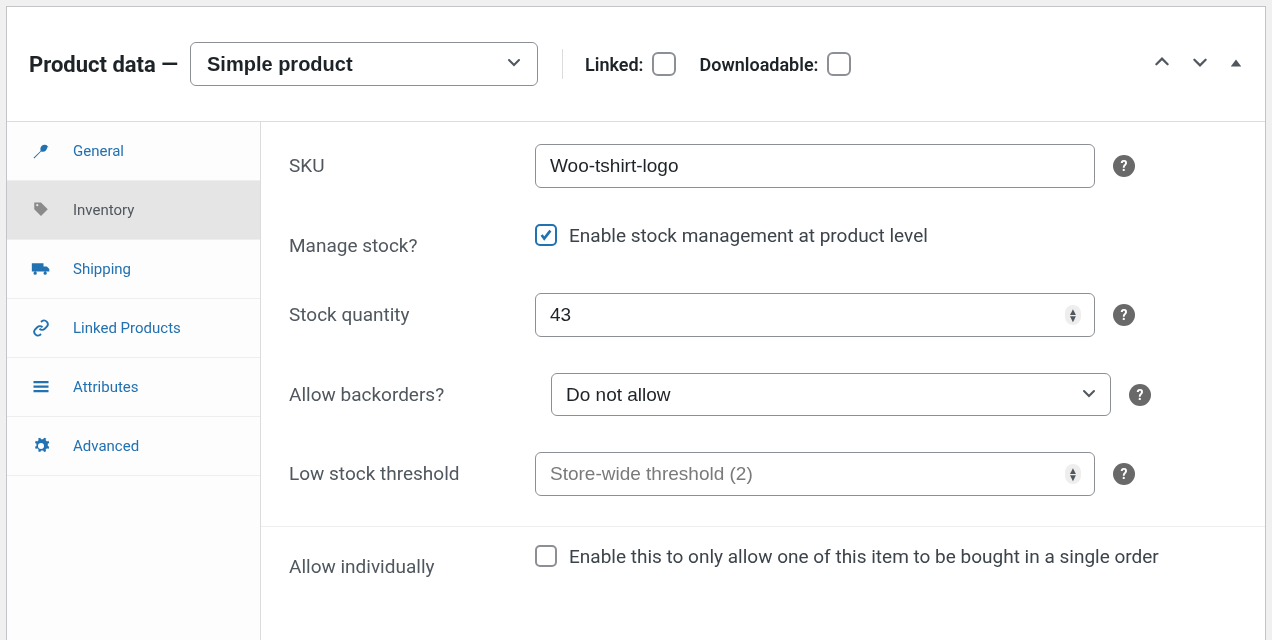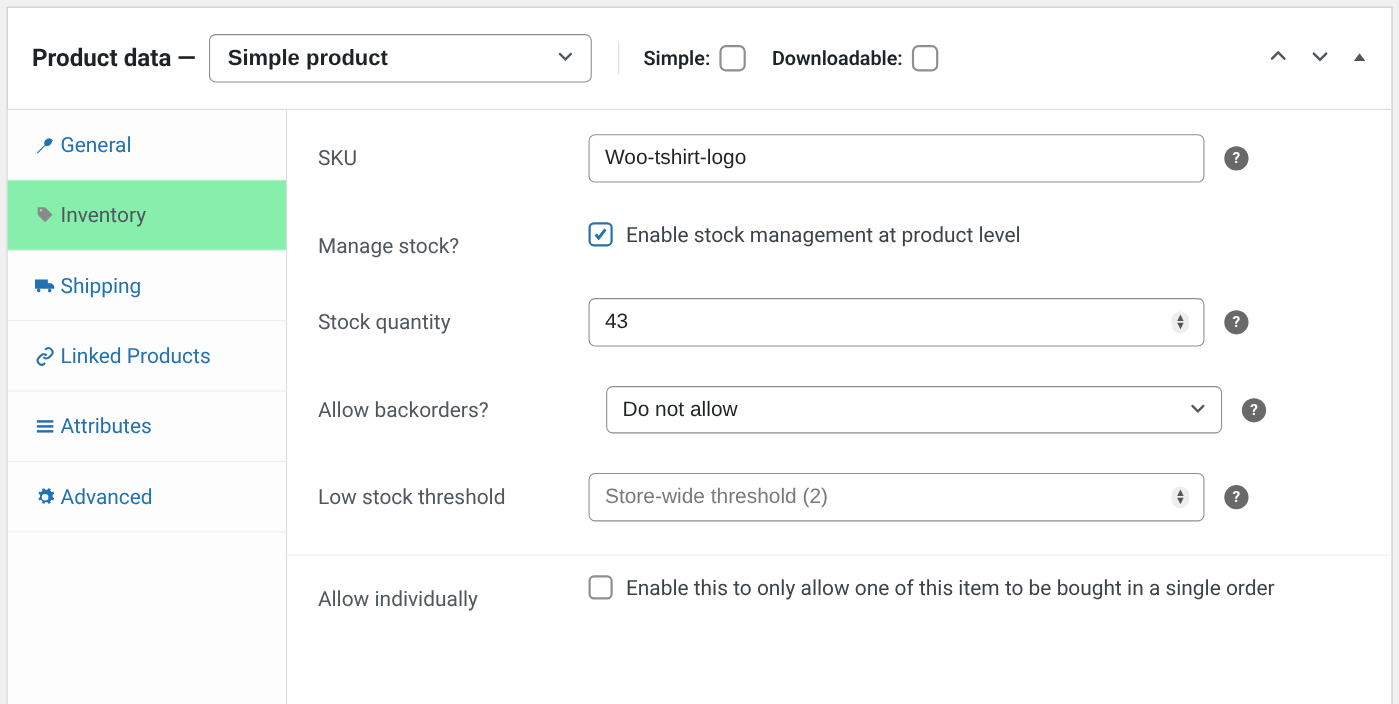--- a/index.html
+++ b/index.html
@@ -10,21 +10,21 @@
     font-size: 16px;
     padding: 6px;
   }
   .panel {
     background: #fff;
     border: 1px solid #c3c4c7;
   }
   .panel-header {
     display: flex;
     align-items: center;
-    padding: 24px 22px;
+    padding: 35px 22px;
     border-bottom: 1px solid #dcdcde;
     position: relative;
   }
   .panel-title {
     font-weight: 700;
     font-size: 22px;
     margin-right: 12px;
   }
   .product-type-select {
     appearance: none;
@@ -73,30 +73,30 @@
 
   .panel-body { display: flex; min-height: 540px; }
   .tabs {
     width: 254px;
     border-right: 1px solid #dcdcde;
     background: #fdfdfd;
   }
   .tab {
     display: flex;
     align-items: center;
-    gap: 4px;
+    gap: 22px;
     padding: 20px 24px;
-    font-size: 19px;
+    font-size: 15px;
     color: #2271b1;
     cursor: pointer;
     border-bottom: 1px solid #eee;
   }
   .tab .icon { width: 20px; display:flex; justify-content:center; color:#2271b1; }
   .tab.active {
-    background: #86efac;
+    background: #e5e5e5;
     color: #50575e;
   }
   .tab.active .icon { color: #8a8a8a; }
 
   .content { flex: 1; padding: 4px 0; }
   .form-row {
     display: flex;
     align-items: flex-start;
     padding: 18px 28px;
   }
@@ -147,21 +147,21 @@
         <option>Simple product</option>
       </select>
       <span class="caret">
         <svg width="16" height="16" viewBox="0 0 16 16">
             <path d="M3 6l5 5 5-5" stroke="currentColor" stroke-width="2" fill="none" stroke-linecap="round"></path>
           </svg>
       </span>
     </span>
     <span class="header-sep"></span>
     <span class="hdr-opt">
-      <span>Simple:</span>
+      <span>Linked:</span>
       <span class="wc-check">
         
       </span>
     </span>
     <span class="hdr-opt">
       <span>Downloadable:</span>
       <span class="wc-check">
         
       </span>
     </span>

